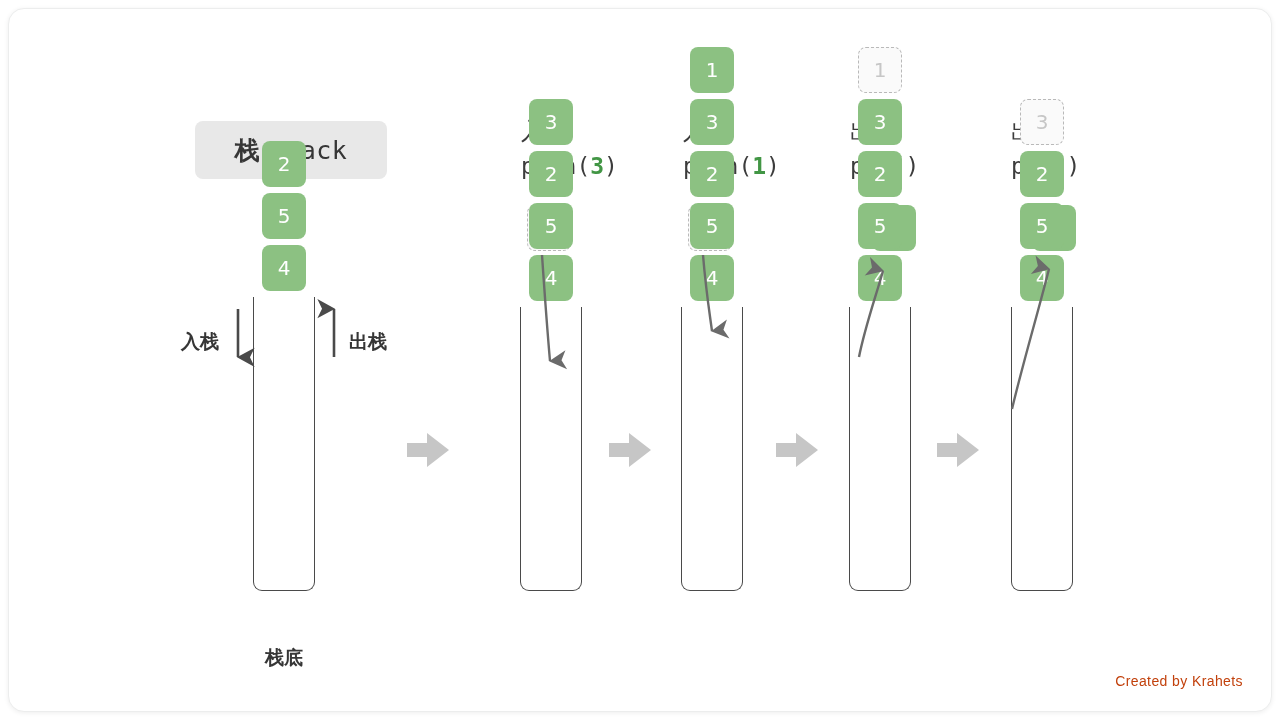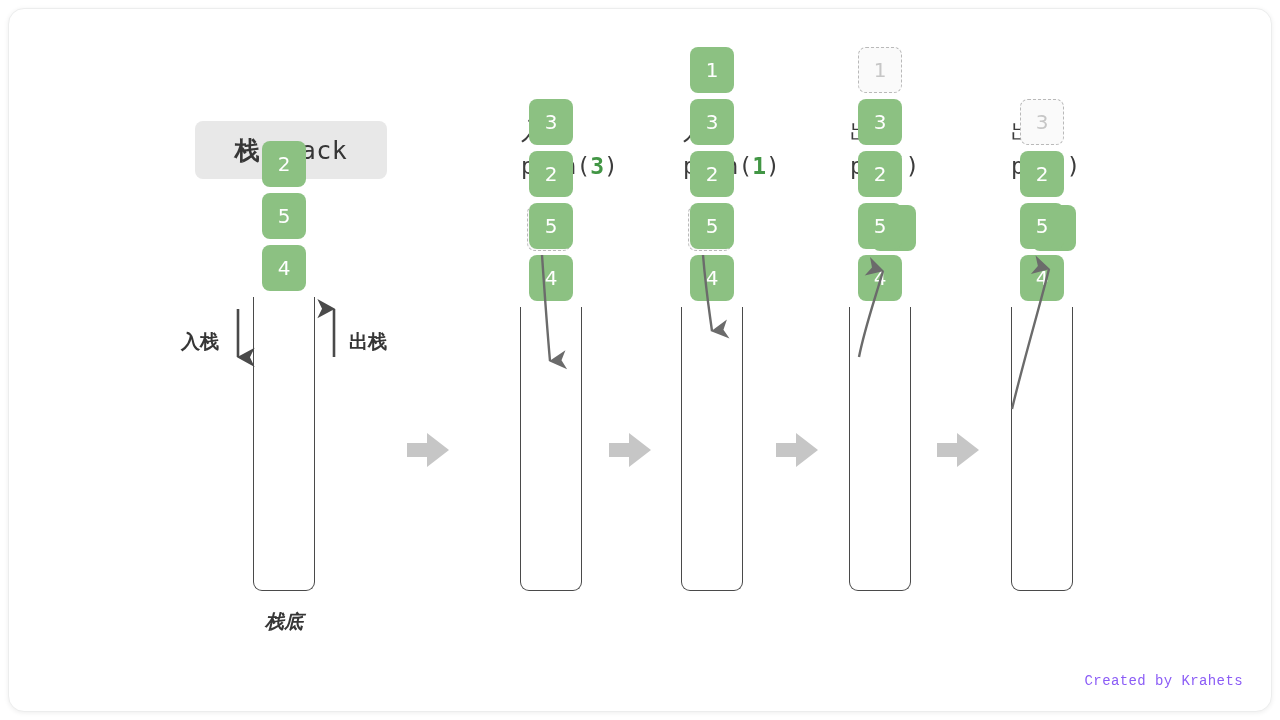--- a/index.html
+++ b/index.html
@@ -62,21 +62,21 @@
     position: absolute;
     font-family: "Liberation Sans", sans-serif;
     font-weight: bold;
     font-size: 19px;
     color: #363636;
     white-space: nowrap;
   }
 
   
   #label-top    { left: 256px; top: 244px; }
-  #label-bottom { left: 256px; top: 600px; font-style: italic; }
+  #label-bottom { left: 256px; top: 636px; }
 
   
   #label-push-side { left: 172px; top: 320px; }
   #label-pop-side  { left: 340px; top: 320px; }
 
   
   .col-head {
     position: absolute;
     top: 105px;
     width: 160px;
@@ -178,23 +178,23 @@
     width: 1264px;
     height: 704px;
     pointer-events: none;
   }
 
   
   #credit {
     position: absolute;
     right: 28px;
     bottom: 22px;
-    font-family: Liberation Mono, monospace;
+    font-family: Liberation Sans, sans-serif;
     font-size: 14px;
-    color: #8b5cf6;
+    color: #c2410c;
     letter-spacing: 0.4px;
   }
 </style>
 </head>
 <body>
 
 <div id="card">
 
   <div id="title-badge">
     <span class="t-cn">栈</span>

